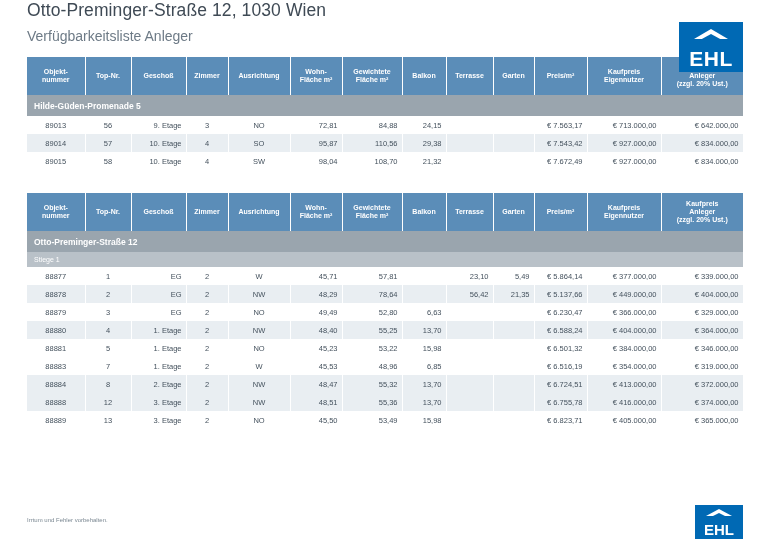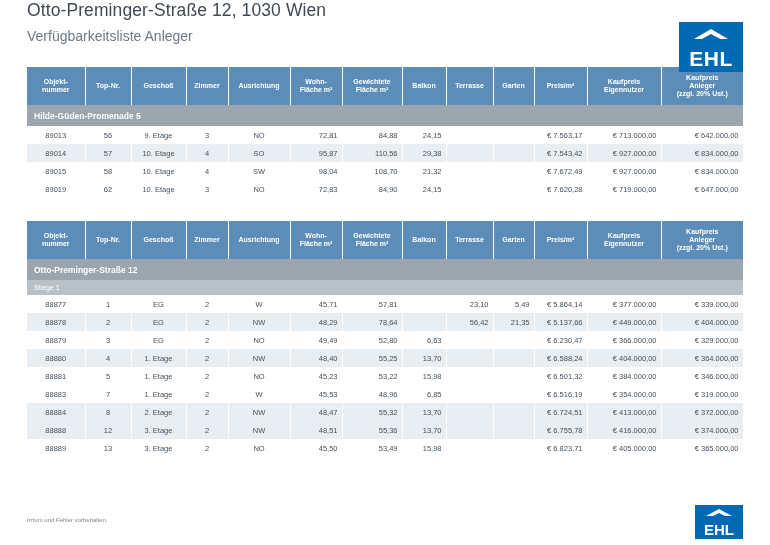--- a/index.html
+++ b/index.html
@@ -123,21 +123,21 @@
     font-size: 14px;
     color: #6d7a86;
   }
   
   table {
     border-collapse: collapse;
     width: 716px;
     table-layout: fixed;
     font-size: 7.5px;
   }
-  .tbl-wrap-1 { margin-top: 23px; }
+  .tbl-wrap-1 { margin-top: 13px; }
   .tbl-wrap-2 { margin-top: 23px; }
 
   thead th {
     background: #5b8db8;
     color: #ffffff;
     font-size: 7px;
     font-weight: bold;
     text-align: center;
     vertical-align: middle;
     padding: 4px 2px;
@@ -168,21 +168,21 @@
     padding: 2.5px 4px;
     height: 13px;
     color: #44515d;
     border-right: 1px solid #ffffff;
   }
   tbody tr.odd td { background: #ffffff; }
   tbody tr.even td { background: #e9eef2; }
 
   td.c { text-align: center; }
   td.r { text-align: right; }
-  td.l { text-align: center; }
+  td.l { text-align: right; }
 
   .footnote {
     position: absolute;
     left: 27px;
     bottom: 22px;
     font-size: 6px;
     color: #7b8892;
   }
   .pagenum {
     position: absolute;
@@ -282,35 +282,20 @@
             <td class="c">SW</td>
             <td class="r">98,04</td>
             <td class="r">108,70</td>
             <td class="r">21,32</td>
             <td class="r"></td>
             <td class="r"></td>
             <td class="r">€ 7.672,49</td>
             <td class="r">€ 927.000,00</td>
             <td class="r">€ 834.000,00</td>
           </tr>
-          <tr class="odd">
-            <td class="c">89019</td>
-            <td class="c">62</td>
-            <td class="l">10. Etage</td>
-            <td class="c">3</td>
-            <td class="c">NO</td>
-            <td class="r">72,83</td>
-            <td class="r">84,90</td>
-            <td class="r">24,15</td>
-            <td class="r"></td>
-            <td class="r"></td>
-            <td class="r">€ 7.620,28</td>
-            <td class="r">€ 719.000,00</td>
-            <td class="r">€ 647.000,00</td>
-          </tr>
         </tbody>
     </table>
   </div>
 
   <div class="tbl-wrap-2">
     <table>
       <colgroup>
         <col style="width:58px">
           <col style="width:46px">
           <col style="width:55px">

